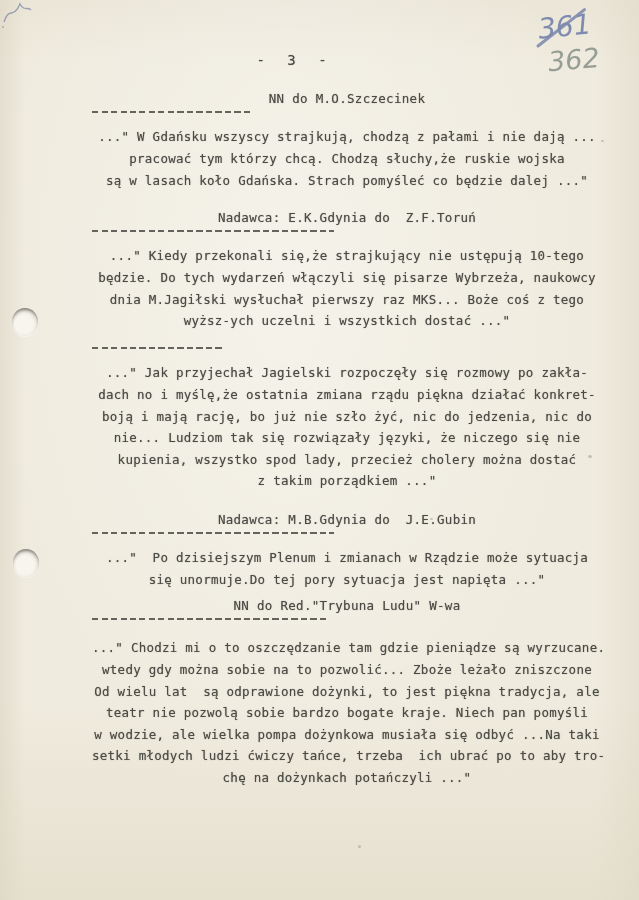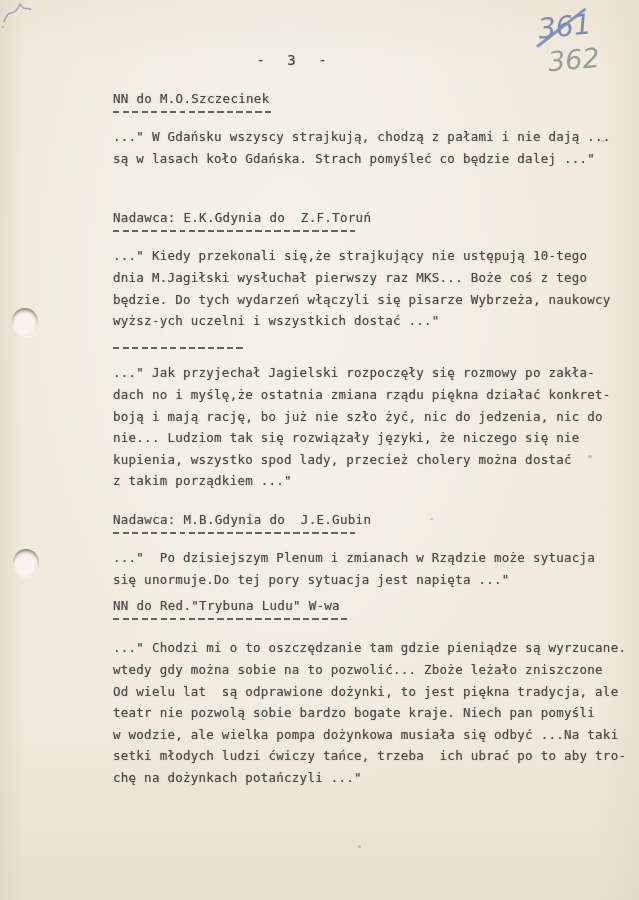--- a/index.html
+++ b/index.html
@@ -32,21 +32,21 @@
   .scribble{position:absolute;top:0;left:0;}
   
   .hole{
     position:absolute;width:26px;height:28px;border-radius:50%;
     background:radial-gradient(circle at 46% 58%, #f7f5ee 0 42%, #e4e1d6 70%, #ccc9be 100%);
     box-shadow:inset 0 3px 3px -1px rgba(82,80,72,0.65), 0 1px 1px rgba(255,255,255,0.5);
   }
   .hole-top{left:12px;top:308px;}
   .hole-bottom{left:13px;top:549px;}
   
-  .section{position:absolute;left:113px;width:510px;}
+  .section{position:absolute;left:92px;width:510px;text-align:center;}
   .s1{top:91px}.s2{top:210px}.s3{top:343px}.s4{top:512px}.s5{top:598px}
   .sec-header{font-size:12.5px;letter-spacing:0.3px;line-height:16px;white-space:pre;}
   .underline{
     height:2.4px;margin-top:4px;
     background:repeating-linear-gradient(90deg,#4b4a44 0 6px,transparent 6px 9.5px);
     opacity:.85;
   }
   .u1{width:158px}.u2{width:242px}.u3{width:132px}.u4{width:242px}.u5{width:234px}
   .body{margin-top:13px;}
   .s5 .body{margin-top:17px;}
@@ -70,31 +70,32 @@
 <div class="hw hw-362">362</div>
 
 <div class="hole hole-top"></div>
 <div class="hole hole-bottom"></div>
 
 <div class="section s1">
   <div class="sec-header typewriter">NN do M.O.Szczecinek</div>
   <div class="underline u1"></div>
   <div class="body">
     <div class="tline typewriter">..." W Gdańsku wszyscy strajkują, chodzą z pałami i nie dają ...</div>
+    <div class="tline typewriter">pracować tym którzy chcą. Chodzą słuchy,że ruskie wojska</div>
     <div class="tline typewriter">są w lasach koło Gdańska. Strach pomyśleć co będzie dalej ..."</div>
   </div>
 </div>
 
 <div class="section s2">
   <div class="sec-header typewriter">Nadawca: E.K.Gdynia do  Z.F.Toruń</div>
   <div class="underline u2"></div>
   <div class="body">
     <div class="tline typewriter">..." Kiedy przekonali się,że strajkujący nie ustępują 10-tego</div>
+    <div class="tline typewriter">będzie. Do tych wydarzeń włączyli się pisarze Wybrzeża, naukowcy</div>
     <div class="tline typewriter">dnia M.Jagiłski wysłuchał pierwszy raz MKS... Boże coś z tego</div>
-    <div class="tline typewriter">będzie. Do tych wydarzeń włączyli się pisarze Wybrzeża, naukowcy</div>
     <div class="tline typewriter">wyższ-ych uczelni i wszystkich dostać ..."</div>
   </div>
 </div>
 
 <div class="section s3">
   <div class="underline u3"></div>
   <div class="body">
     <div class="tline typewriter">..." Jak przyjechał Jagielski rozpoczęły się rozmowy po zakła-</div>
     <div class="tline typewriter">dach no i myślę,że ostatnia zmiana rządu piękna działać konkret-</div>
     <div class="tline typewriter">boją i mają rację, bo już nie szło żyć, nic do jedzenia, nic do</div>

